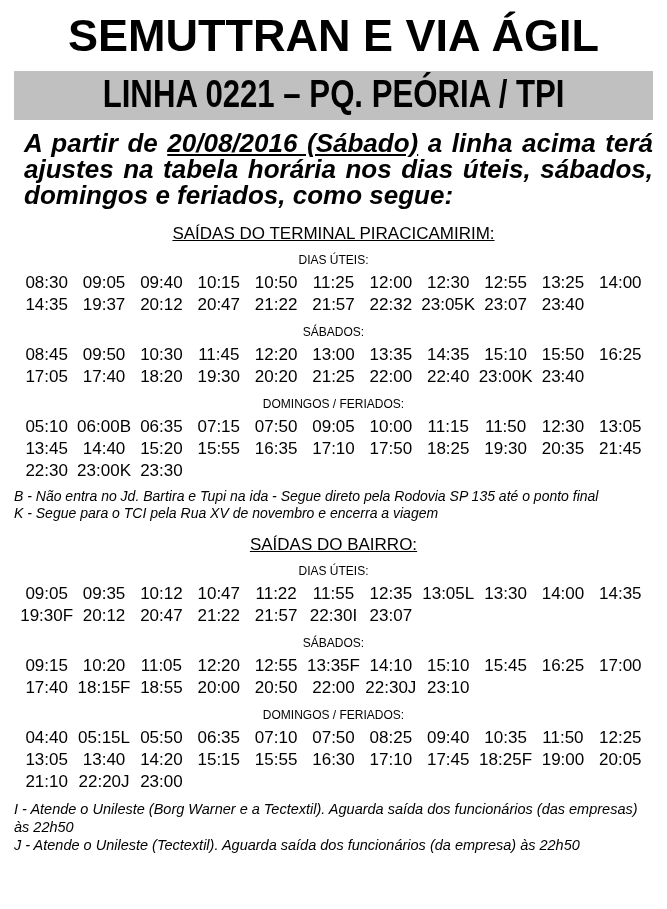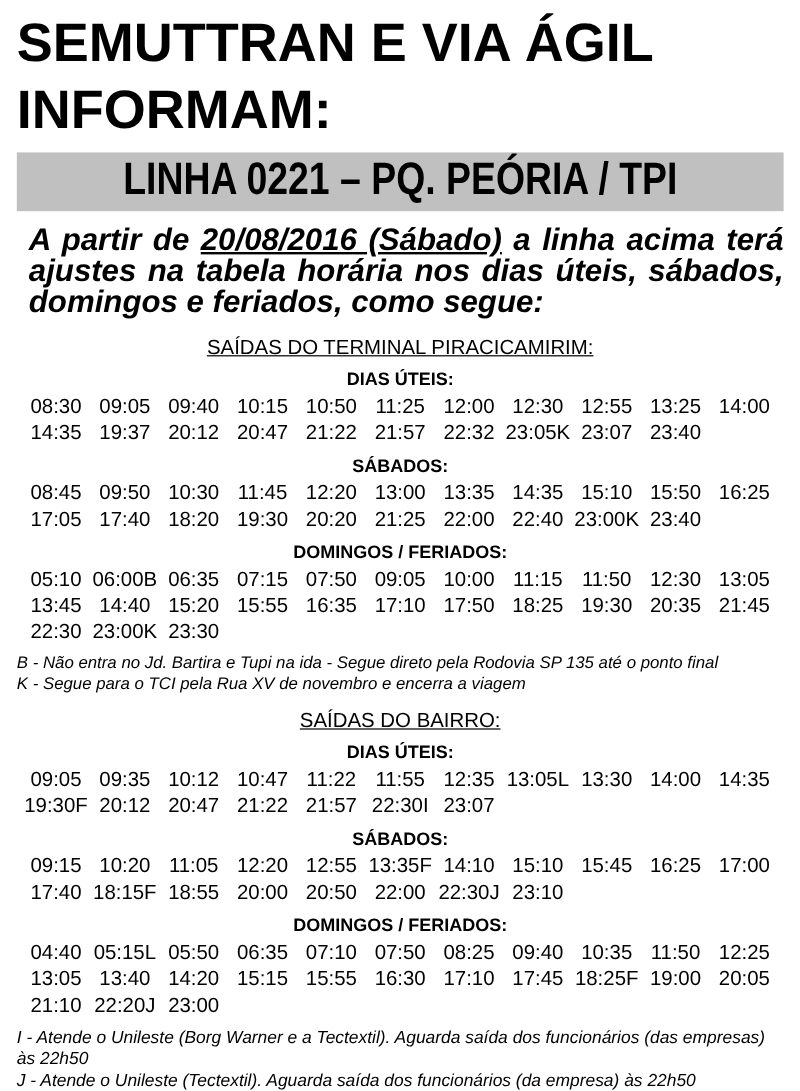--- a/index.html
+++ b/index.html
@@ -13,20 +13,21 @@
     color: #000000;
   }
   .page {
     box-sizing: border-box;
     width: 667px;
     height: 909px;
     padding: 8px 14px 0 14px;
   }
   .title {
     margin: 0;
+    text-align: center;
     font-size: 45px;
     font-weight: bold;
     line-height: 56px;
     letter-spacing: 0px;
   }
   .title-line { display: block; }
   .banner {
     margin-top: 7px;
     height: 49px;
     background: #c0c0c0;
@@ -54,22 +55,22 @@
   .schedule-section { margin-top: 16px; }
   .schedule-section + .schedule-section { margin-top: 14px; }
   .section-heading {
     text-align: center;
     font-size: 17px;
     text-decoration: underline;
     line-height: 20px;
   }
   .period-label {
     text-align: center;
-    font-weight: bold;
-    font-size: 15px;
+    font-weight: normal;
+    font-size: 12px;
     line-height: 17px;
     margin-top: 8px;
     margin-bottom: 3px;
   }
   .time-row {
     display: grid;
     grid-template-columns: repeat(11, 1fr);
     padding: 0 4px;
   }
   .time-cell {
@@ -89,21 +90,20 @@
     line-height: 18px;
   }
   .schedule-section:last-child .time-row + .footnote { margin-top: 7px; }
 </style>
 </head>
 <body>
 
 <div class="page">
   <h1 class="title">
     <span class="title-line">SEMUTTRAN E VIA ÁGIL</span>
-    <span class="title-line">INFORMAM:</span>
   </h1>
 
   <div class="banner" style="background: rgb(192, 192, 192);">
     <span class="banner-text">LINHA 0221 – PQ. PEÓRIA / TPI</span>
   </div>
 
   <p class="intro"><span>A partir de </span><span class="u">20/08/2016 (Sábado)</span><span> a linha acima terá ajustes na tabela horária nos dias úteis, sábados, domingos e feriados, como segue:</span></p>
 
   <div id="sections">
       <div class="schedule-section">

